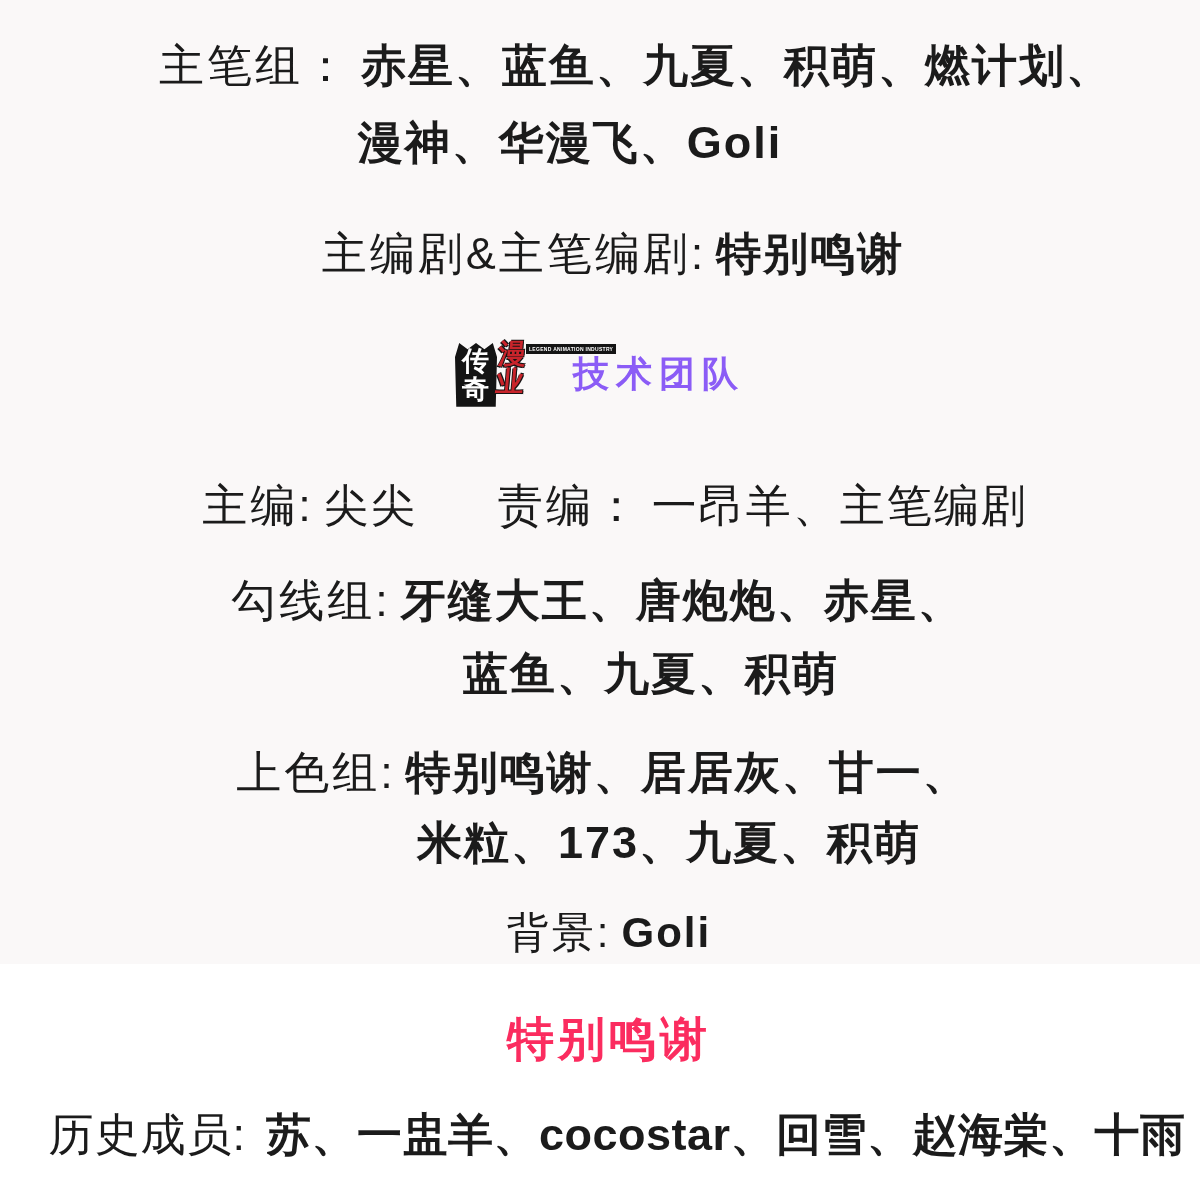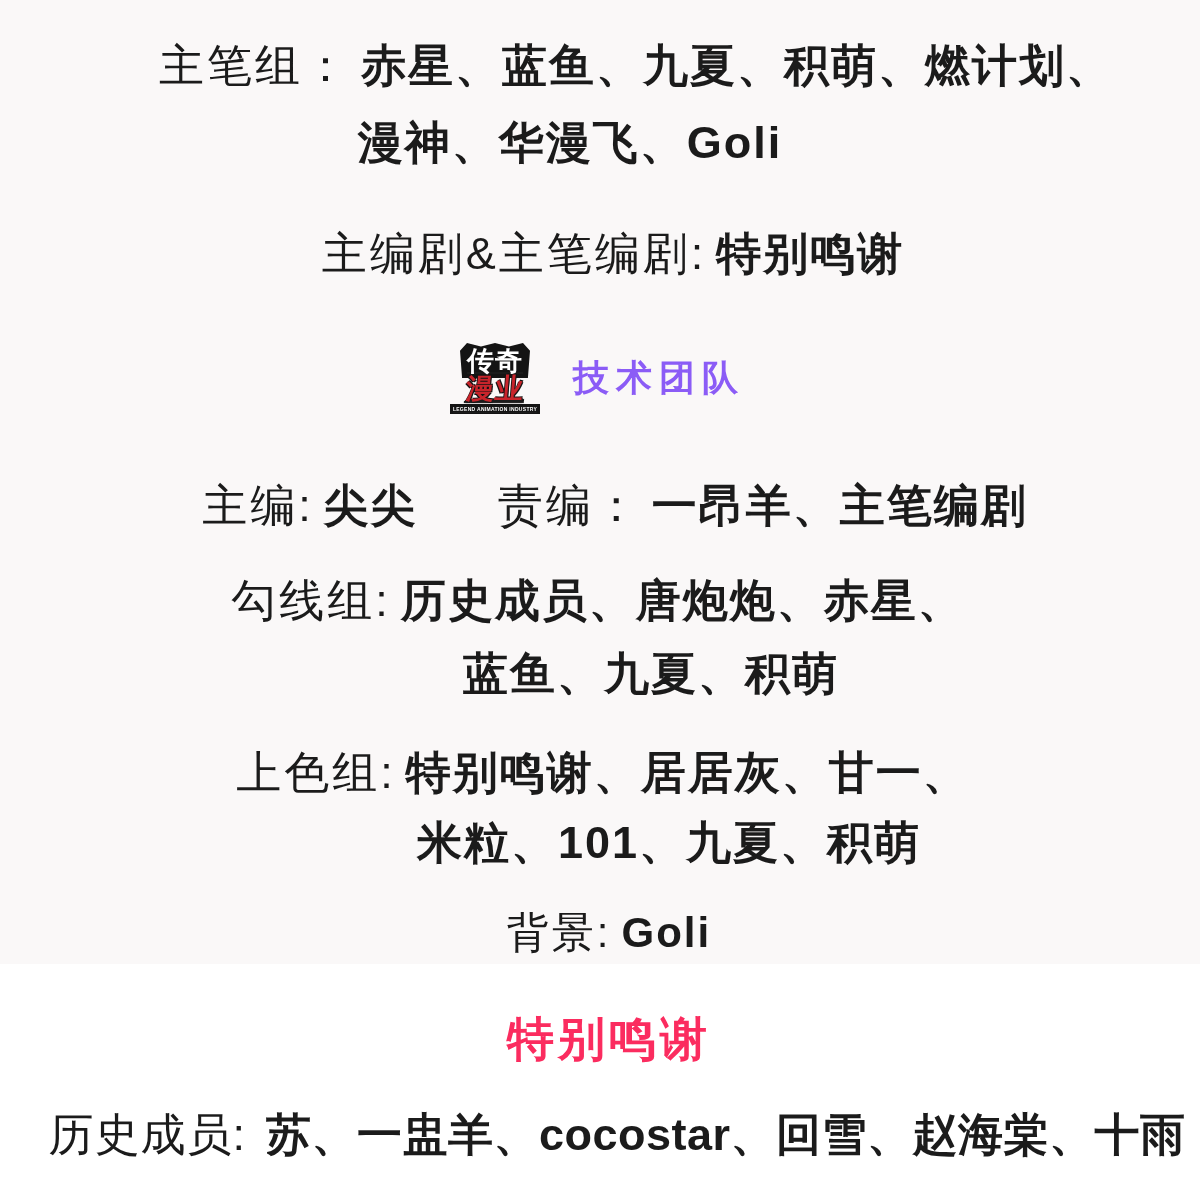--- a/index.html
+++ b/index.html
@@ -13,38 +13,37 @@
     position: absolute; left: 0; top: 0; width: 1200px; height: 964px;
     background: #faf8f8;
   }
   .row {
     position: absolute; width: 1200px; text-align: center;
     font-size: 45px; line-height: 1; white-space: nowrap;
     letter-spacing: 2px;
   }
   .label { font-weight: 400; margin-right: 10px; letter-spacing: 3px; }
   .value { font-weight: 700; }
-  .value-bold { font-weight: 700; }
+  .value-bold { font-weight: 400; }
 
   .r-lead1   { top: 43px;  left: 36px; }
   .r-lead2   { top: 120px; left: -30px; }
   .r-writer  { top: 231px; left: 13px; }
 
   .tech-header {
     position: absolute; top: 343px; left: 0; width: 1200px;
     display: flex; justify-content: center; align-items: center; gap: 38px;
   }
   .tech-title {
     color: #8b5cf6; font-weight: 800; font-size: 36px; letter-spacing: 7px;
   }
 
   .logo {
-    width: 80px; display: flex; flex-direction: column; align-items: center;
+    width: 80px; display: flex; flex-direction: row; align-items: flex-start;
     flex: 0 0 auto;
-    text-decoration: underline;
   }
   .logo-top {
     background: #141414; color: #ffffff; font-weight: 800; font-size: 27px;
     line-height: 1.05; padding: 4px 7px 3px; letter-spacing: 1px;
     clip-path: polygon(0 22%, 10% 0, 30% 10%, 50% 0, 70% 10%, 90% 0, 100% 22%, 97% 100%, 3% 100%);
   }
   .logo-mid {
     color: #c8242b; font-weight: 800; font-size: 28px; line-height: 1;
     margin-top: -3px; letter-spacing: 1px;
     text-shadow: 1px 1px 0 #141414, -1px 1px 0 #141414, 1px -1px 0 #141414;
@@ -98,31 +97,31 @@
       <div class="logo-band">LEGEND ANIMATION INDUSTRY</div>
     </div>
     <div class="tech-title">技术团队</div>
   </div>
 
   <div class="row r-editors">
     <span class="label">主编:</span><span class="value-bold">尖尖</span><span class="editor-gap"></span><span class="label">责编：</span><span class="value-bold">一昂羊、主笔编剧</span>
   </div>
 
   <div class="row r-lineart1">
-    <span class="label">勾线组:</span><span class="value">历史成员、唐炮炮、赤星、</span>
+    <span class="label">勾线组:</span><span class="value">牙缝大王、唐炮炮、赤星、</span>
   </div>
   <div class="row r-lineart2">
     <span class="value">蓝鱼、九夏、积萌</span>
   </div>
 
   <div class="row r-color1">
     <span class="label">上色组:</span><span class="value">特别鸣谢、居居灰、甘一、</span>
   </div>
   <div class="row r-color2">
-    <span class="value">米粒、101、九夏、积萌</span>
+    <span class="value">米粒、173、九夏、积萌</span>
   </div>
 
   <div class="row r-bg">
     <span class="label">背景:</span><span class="value">Goli</span>
   </div>
 
   <div class="row r-thanks">特别鸣谢</div>
 
   <div class="row r-history">
     <span class="label">历史成员:</span><span class="value">苏、一盅羊、cocostar、回雪、赵海棠、十雨</span>

